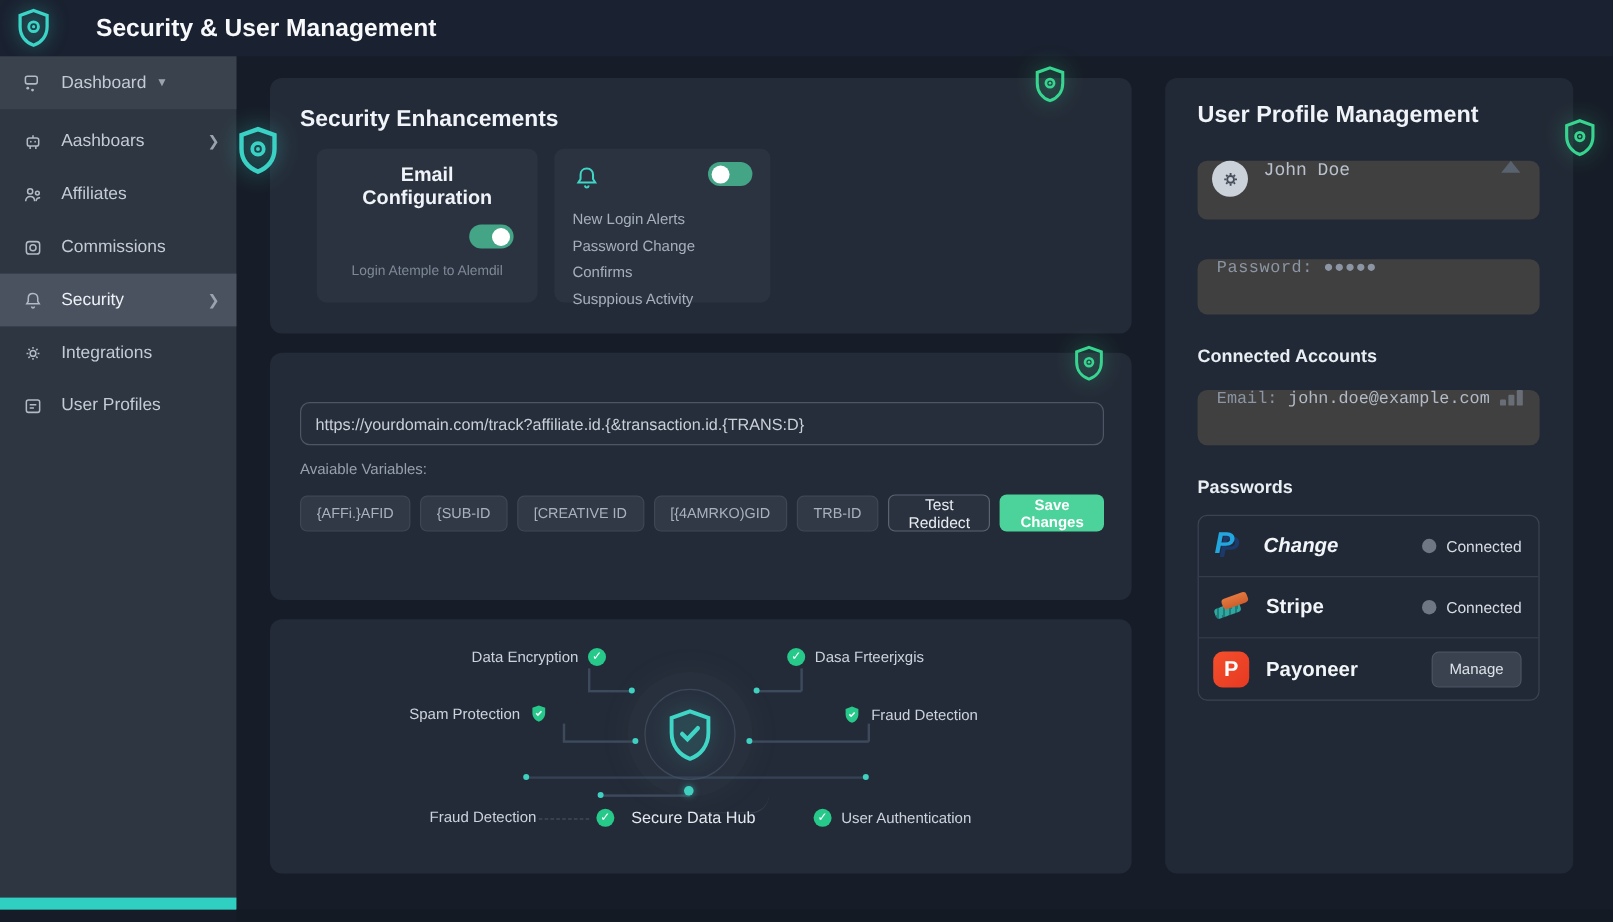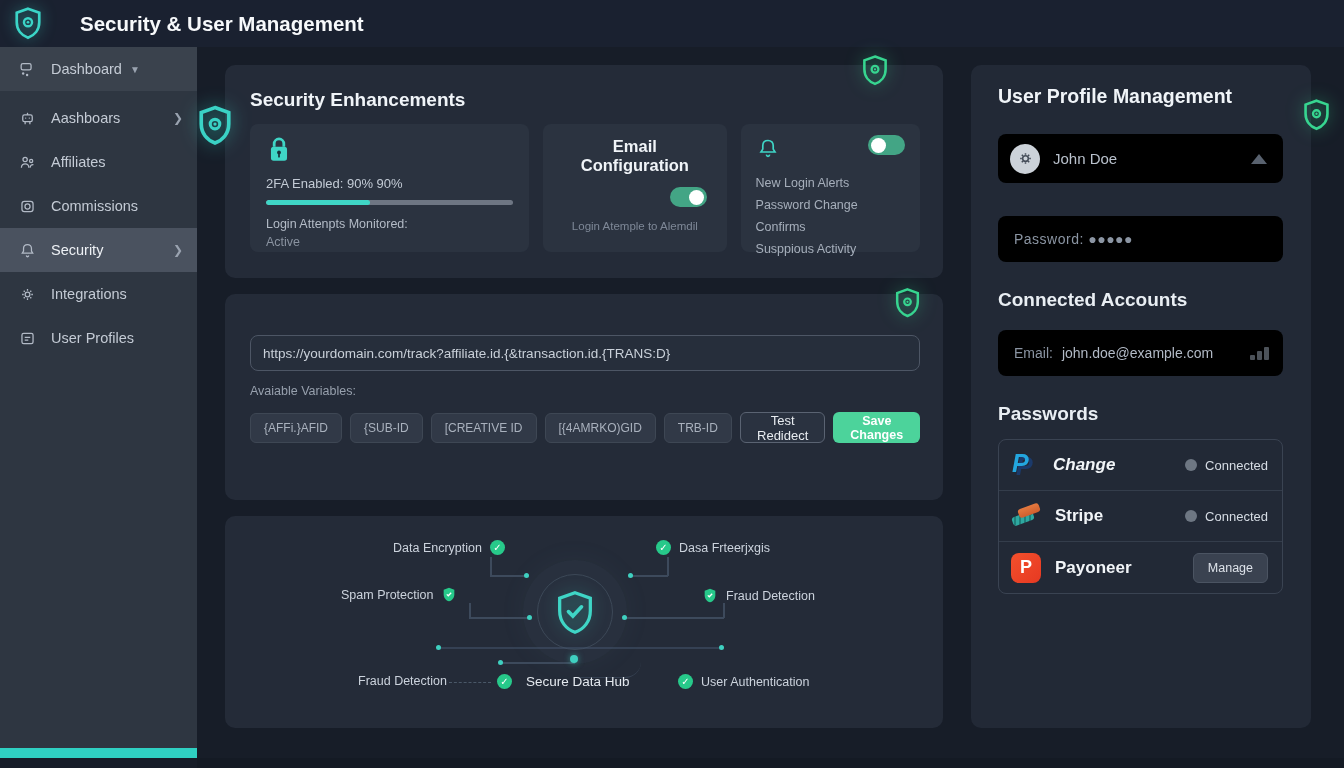--- a/index.html
+++ b/index.html
@@ -81,29 +81,29 @@
   .dline.lite { background:#43536b; opacity:.55; }
   .ddash { position:absolute; border-top:1.5px dashed #4a5868; width:42px; }
   .ddot { position:absolute; width:5px; height:5px; border-radius:50%; background:#3fd0c0; }
   .ddot.big { width:8px; height:8px; box-shadow:0 0 6px rgba(63,208,192,.6); }
   .dcurve { position:absolute; left:352px; top:146px; width:64px; height:16px;
             border-bottom:1.5px solid #3d4a5c; border-bottom-right-radius:18px; opacity:.7; }
 
   
   #panel-profile { left:971px; top:65px; width:340px; height:663px; background:#222936; padding:20px 28px 0 27px; }
   #panel-profile .card-title { font-size:19.5px; }
-  .pfield { width:285px; background:#000000; border-radius:8px; display:flex; align-items:center; cursor:text; }
+  .pfield { width:285px; background:#404040; border-radius:8px; display:flex; align-items:flex-start; cursor:text;font-family:Liberation Mono, monospace; }
   .f-name { margin-top:26px; height:49px; padding:0 16px 0 12px; }
   .avatar { width:30px; height:30px; border-radius:50%; background:#ccd2d9; display:flex; align-items:center;
             justify-content:center; color:#454d59; }
   .f-name .nm { margin-left:13px; font-size:15px; color:#b9c1cc; }
   .tri-up { margin-left:auto; width:0; height:0; border-left:8px solid transparent; border-right:8px solid transparent;
             border-bottom:10px solid #59626f; }
   .f-pass { margin-top:33px; height:46px; padding:0 16px; font-size:14px; color:#8b95a3; letter-spacing:.5px; }
-  .sec-label { margin-top:27px; font-size:19px; font-weight:bold; color:#e9eef3; }
+  .sec-label { margin-top:27px; font-size:15px; font-weight:bold; color:#e9eef3; }
   .f-email { margin-top:19px; height:46px; padding:0 14px 0 16px; font-size:14px; }
   .f-email .lbl { color:#8b95a3; }
   .f-email .val { margin-left:9px; color:#b2bac6; }
   .mini-ic { margin-left:auto; display:flex; align-items:flex-end; gap:2px; opacity:.55; }
   .mini-ic i { display:block; width:5px; background:#8b95a3; border-radius:1px; }
   .accounts { margin-top:14px; width:285px; border:1px solid #3a4352; border-radius:8px; }
   .acc-row { height:51px; display:flex; align-items:center; padding:0 14px 0 12px; border-bottom:1px solid #343d4b; }
   .acc-row:last-child { border-bottom:none; }
   .acc-name { margin-left:14px; font-size:17px; font-weight:bold; color:#f2f5f8; }
   .acc-name.italic { font-style:italic; }
@@ -200,34 +200,20 @@
     </svg>
     <span>User Profiles</span>
   </div>
   <div class="side-bottom-bar"></div>
 </div>
 <div class="bottom-strip"></div>
 
 <div class="card" id="card-security">
   <div class="card-title">Security Enhancements</div>
   <div class="subcards">
-    <div class="subcard sc-a">
-      <svg width="26" height="30" viewBox="0 0 24 28">
-        <path d="M7.5 11V8.2a4.5 4.5 0 0 1 9 0V11" fill="none" stroke="#3fd6c6" stroke-width="2.6"></path>
-        <rect x="4.5" y="11" width="15" height="13" rx="2.5" fill="#3fd6c6"></rect>
-        <circle cx="12" cy="16.3" r="1.8" fill="#173039"></circle>
-        <rect x="11.2" y="17.4" width="1.6" height="3.6" rx="0.8" fill="#173039"></rect>
-      </svg>
-      <div class="twofa-label">2FA Enabled: 90% 90%</div>
-      <div class="progress">
-        <div class="progress-fill" style="width: 42%;"></div>
-      </div>
-      <div class="monitor-label">Login Attenpts Monitored:</div>
-      <div class="monitor-value">Active</div>
-    </div>
     <div class="subcard sc-b">
       <div class="t">Email Configuration</div>
       <div class="toggle on">
           <div class="knob"></div>
         </div>
       <div class="sub">Login Atemple to Alemdil</div>
     </div>
     <div class="subcard sc-c">
       <div class="sc-c-head">
         <svg width="24" height="28" viewBox="0 0 24 24" fill="none" stroke="#3fd6c6" stroke-width="1.7">

